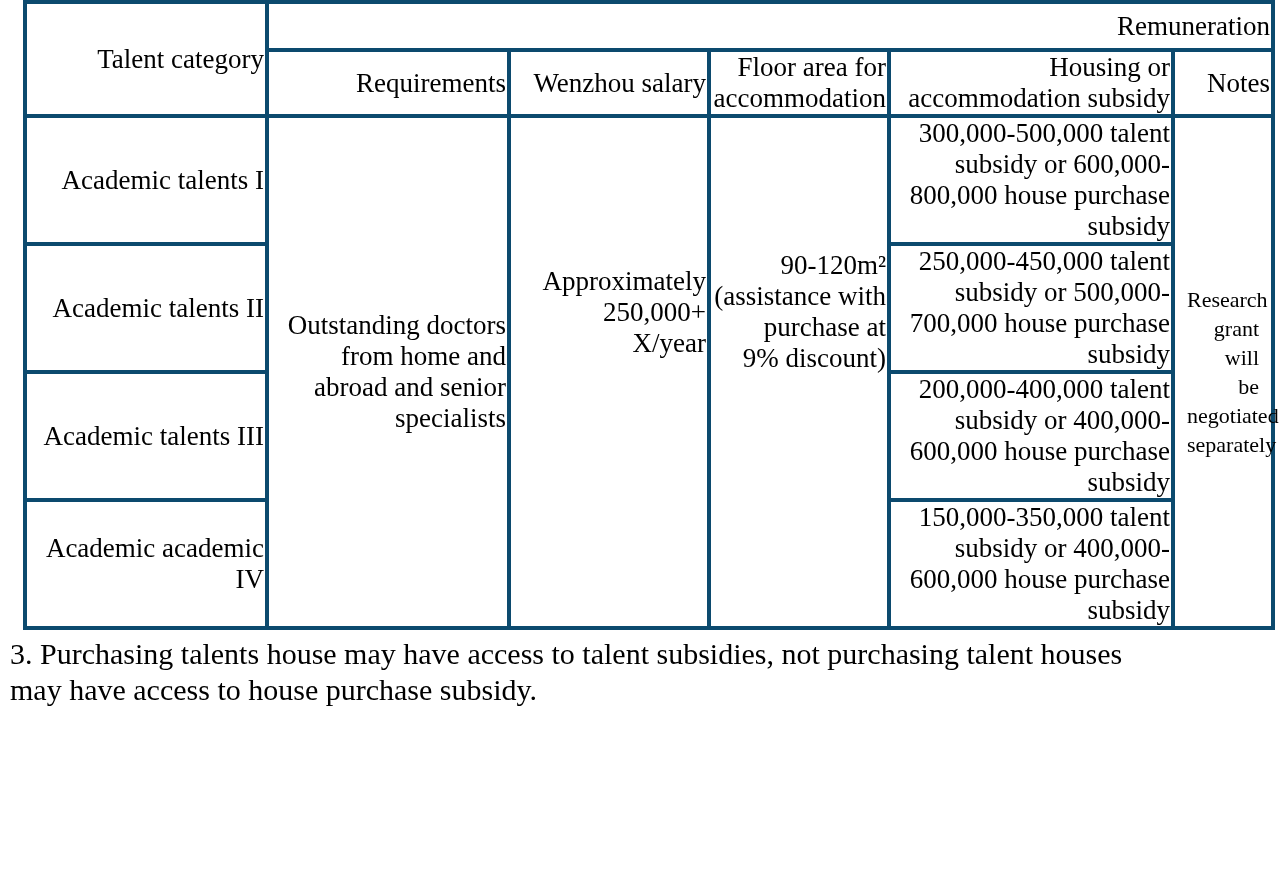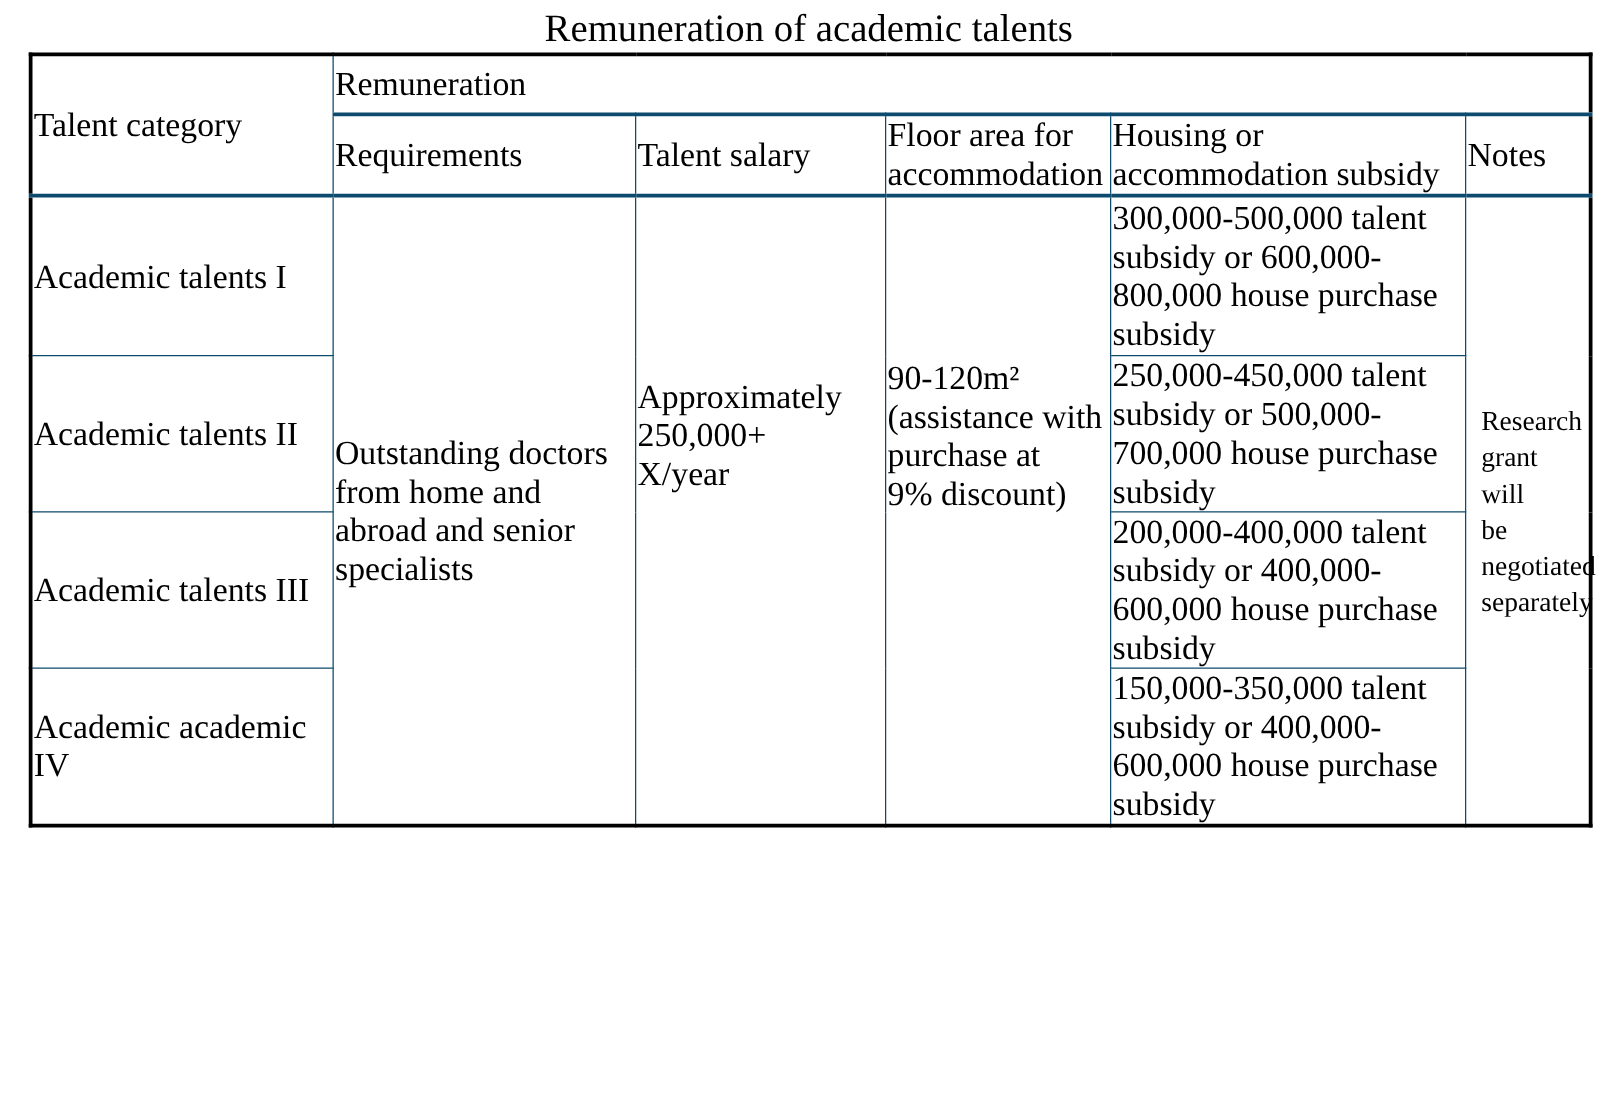--- a/index.html
+++ b/index.html
@@ -21,22 +21,22 @@
   }
 
   table.talent-table {
     border-collapse: collapse;
     table-layout: fixed;
     margin-left: 23px;
     width: 1248px;
     border: 3px solid #000;
   }
   .talent-table td {
-    border: 1px solid #0c4a6e;
-    text-align: left;
+    border: 4px solid #0c4a6e;
+    text-align: right;
     vertical-align: middle;
     font-size: 27px;
     line-height: 31px;
     padding: 0 1px;
     white-space: pre-line;
     overflow: visible;
   }
   col.c1 { width: 242px; }
   col.c2 { width: 242px; }
   col.c3 { width: 200px; }
@@ -61,39 +61,38 @@
     font-size: 30px;
     line-height: 36px;
   }
   .note-line { white-space: pre-line; }
 </style>
 </head>
 <body>
 
 <div class="page">
 
-  <div class="doc-title">Remuneration of academic talents</div>
 
   <table class="talent-table">
     <colgroup>
       <col class="c1">
         <col class="c2">
         <col class="c3">
         <col class="c4">
         <col class="c5">
         <col class="c6">
     </colgroup>
     <tbody>
       <tr class="hrow1">
         <td rowspan="2" class="hd-bottom">Talent category</td>
         <td colspan="5" class="hd-bottom">Remuneration</td>
       </tr>
       <tr class="hrow2">
         <td class="hd-bottom">Requirements</td>
-        <td class="hd-bottom">Talent salary</td>
+        <td class="hd-bottom">Wenzhou salary</td>
         <td class="hd-bottom">Floor area for
 accommodation</td>
         <td class="hd-bottom">Housing or
 accommodation subsidy</td>
         <td class="hd-bottom">Notes</td>
       </tr>
 
       <tr class="brow1">
         <td>Academic talents I</td>
         <td rowspan="4">Outstanding doctors
@@ -138,15 +137,17 @@
         <td>Academic academic IV</td>
         <td>150,000-350,000 talent
 subsidy or 400,000-
 600,000 house purchase
 subsidy</td>
       </tr>
     </tbody>
   </table>
 
   <div class="notes">
+    <div class="note-line">3. Purchasing talents house may have access to talent subsidies, not purchasing talent houses
+may have access to house purchase subsidy.</div>
   </div>
 
 </div>
 
 </body></html>

